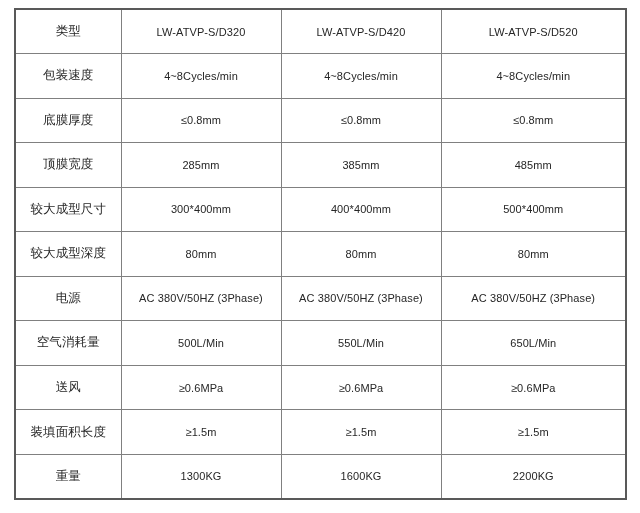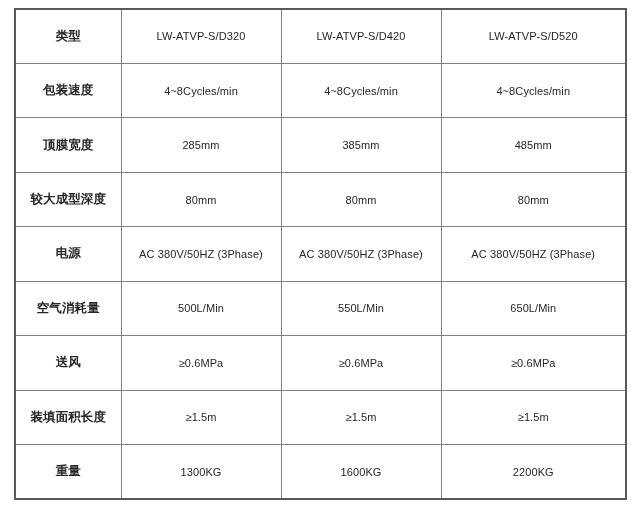--- a/index.html
+++ b/index.html
@@ -24,21 +24,21 @@
     border: 1px solid #808080;
     text-align: center;
     vertical-align: middle;
     font-size: 11px;
     color: #262626;
     height: 35px;
     padding: 2px 4px;
     letter-spacing: 0.1px;
   }
   table.spec td.label {
-    font-weight: bold;
+    font-weight: normal;
     font-size: 12.5px;
   }
   col.c1 { width: 106px; }
   col.c2 { width: 160px; }
   col.c3 { width: 160px; }
   col.c4 { width: 185px; }
 </style>
 </head>
 <body>
 
@@ -57,24 +57,36 @@
         <td>LW-ATVP-S/D420</td>
         <td>LW-ATVP-S/D520</td>
       </tr>
       <tr>
         <td class="label">包装速度</td>
         <td>4~8Cycles/min</td>
         <td>4~8Cycles/min</td>
         <td>4~8Cycles/min</td>
       </tr>
       <tr>
+        <td class="label">底膜厚度</td>
+        <td>≤0.8mm</td>
+        <td>≤0.8mm</td>
+        <td>≤0.8mm</td>
+      </tr>
+      <tr>
         <td class="label">顶膜宽度</td>
         <td>285mm</td>
         <td>385mm</td>
         <td>485mm</td>
+      </tr>
+      <tr>
+        <td class="label">较大成型尺寸</td>
+        <td>300*400mm</td>
+        <td>400*400mm</td>
+        <td>500*400mm</td>
       </tr>
       <tr>
         <td class="label">较大成型深度</td>
         <td>80mm</td>
         <td>80mm</td>
         <td>80mm</td>
       </tr>
       <tr>
         <td class="label">电源</td>
         <td>AC 380V/50HZ (3Phase)</td>

